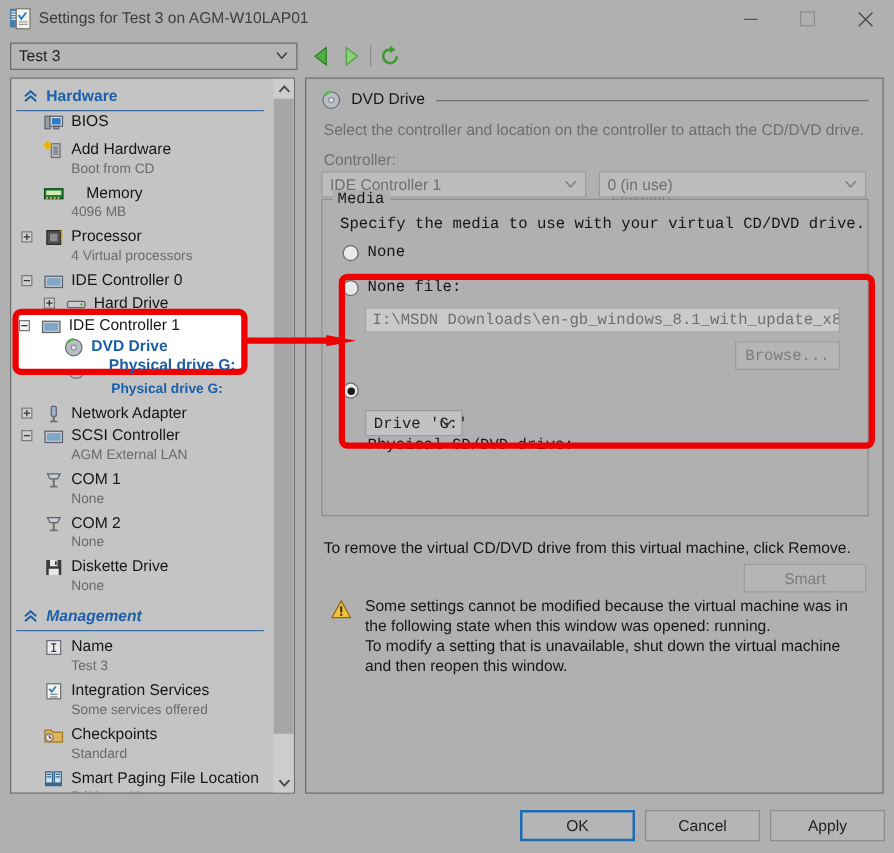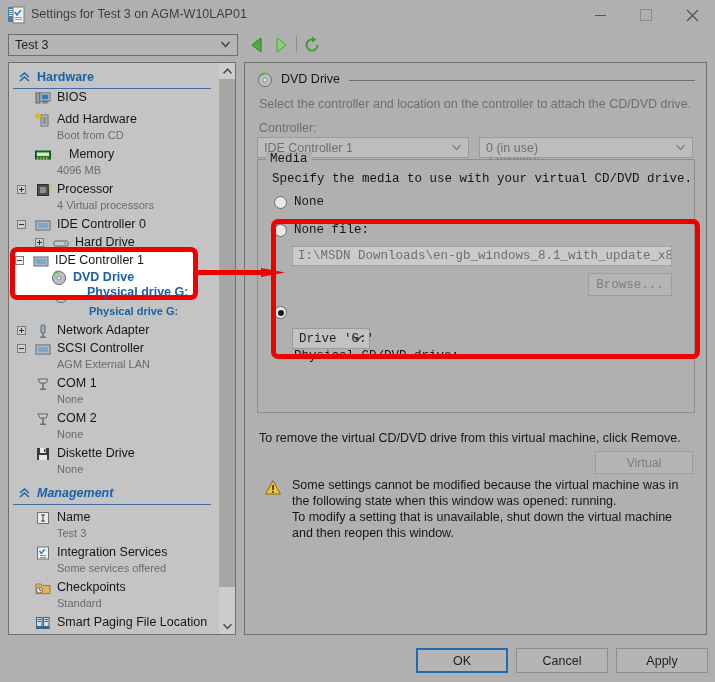--- a/index.html
+++ b/index.html
@@ -572,21 +572,21 @@
 
     <div class="combo" style="left:34px;top:168px;width:78px;background:#c2c2c2;">
       <span class="val">Drive 'G:'</span>
       <svg class="chev" viewBox="0 0 9 9">
         <path d="M0.5 2 L4.5 6.5 L8.5 2" stroke="#3a3a3a" stroke-width="1.2" fill="none"></path>
       </svg>
     </div>
   </div>
 
   <span class="removeline">To remove the virtual CD/DVD drive from this virtual machine, click Remove.</span>
-  <div class="btn dis" style="left:350px;top:388px;width:98px;">Virtual</div>
+  <div class="btn dis" style="left:350px;top:388px;width:98px;">Smart</div>
 
   <div class="warn">
     <span class="wico">
       <svg width="16" height="15" viewBox="0 0 16 15">
         <path d="M8 0.7 L15.4 14 L0.6 14 Z" fill="#f2c43d" stroke="#8a6a10" stroke-width="1"></path>
         <rect x="7.2" y="5" width="1.6" height="5" fill="#3a2c00"></rect>
         <rect x="7.2" y="11" width="1.6" height="1.7" fill="#3a2c00"></rect>
       </svg>
     </span>
     <span class="wtxt">Some settings cannot be modified because the virtual machine was in the following state when this window was opened: running.</span>

